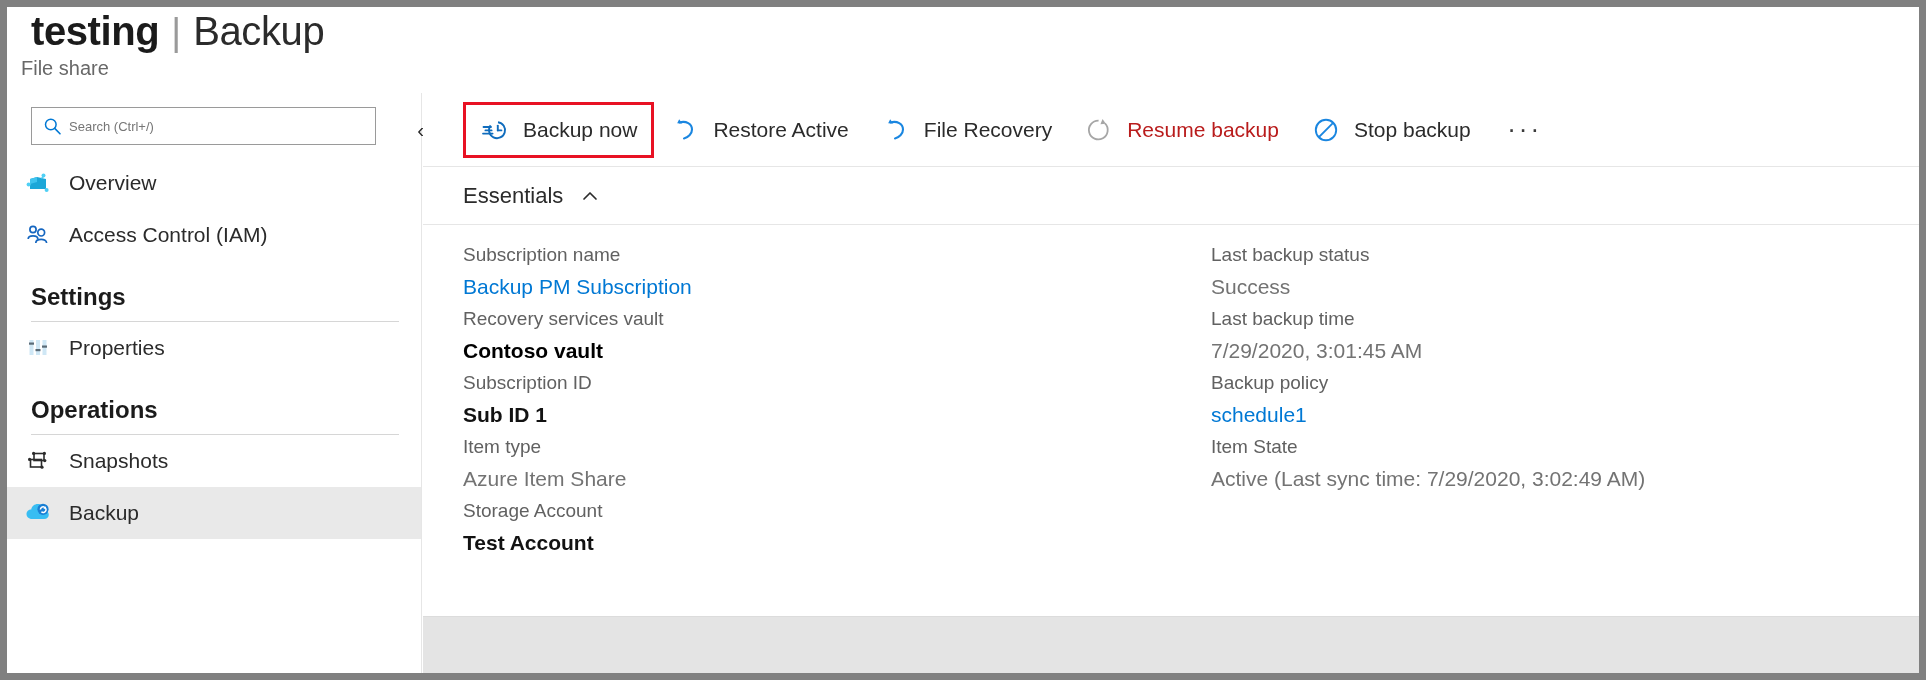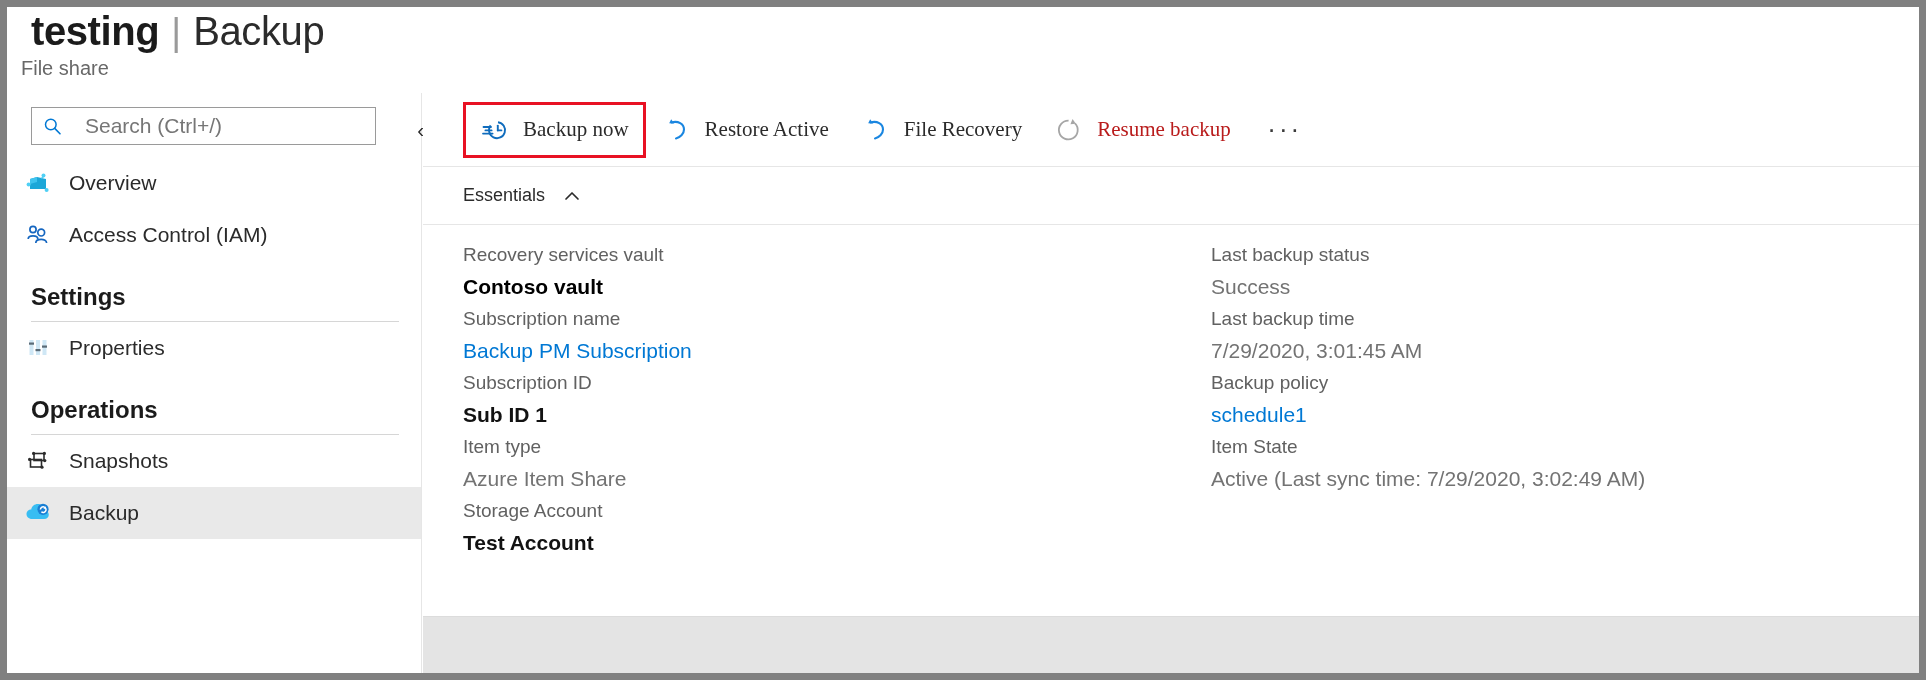--- a/index.html
+++ b/index.html
@@ -101,23 +101,23 @@
     flex: 0 0 auto;
     display: flex;
     align-items: center;
     justify-content: center;
   }
   #search-input {
     border: none;
     outline: none;
     flex: 1;
     height: 100%;
-    margin-left: 23px;
+    margin-left: 7px;
     font-family: "Liberation Sans", sans-serif;
-    font-size: 21px;
+    font-size: 13px;
     color: #767676;
     background: transparent;
   }
   #search-input::placeholder { color: #767676; opacity: 1; }
 
   #collapse-button {
     position: absolute;
     left: 375px; top: 6px;
     width: 34px; height: 32px;
     display: flex;
@@ -200,21 +200,21 @@
   }
   .cmd-button {
     position: relative;
     display: flex;
     align-items: center;
     height: 56px;
     padding: 0 16px;
     cursor: pointer;
     background: transparent;
     border: none;
-    font-family: Liberation Serif, serif;
+    font-family: Liberation Sans, sans-serif;
     white-space: nowrap;
   }
   .cmd-button.highlighted {
     border: 3px solid #e81123;
     padding: 0 14px;
   }
   .cmd-button.disabled { cursor: default; }
   .cmd-icon {
     width: 30px; height: 30px;
     flex: 0 0 30px;
@@ -251,21 +251,21 @@
     left: 0; top: 74px;
     right: 0;
     height: 58px;
     display: flex;
     align-items: center;
     padding-left: 40px;
     border-bottom: 1px solid #e6e6e6;
     cursor: pointer;
   }
   #essentials-label {
-    font-size: 18px;
+    font-size: 22px;
     color: #2b2b2b;
     font-weight: 400;
   }
   #essentials-chevron {
     margin-left: 16px;
     width: 22px; height: 22px;
     display: flex;
     align-items: center;
     justify-content: center;
   }
@@ -467,45 +467,54 @@
         <button class="cmd-button disabled">
           <span class="cmd-icon">
             <svg width="28" height="28" viewBox="0 0 28 28">
               <path d="M13.6 4.6 A9.4 9.4 0 1 0 20 7.4" fill="none" stroke="#a6a6a6" stroke-width="1.8"></path>
               <path d="M17.6 3 L20.8 7.8 L15.4 8.2 Z" fill="#a6a6a6"></path>
             </svg>
           </span>
           <span class="cmd-label">Resume backup</span>
         </button>
 
+        <button class="cmd-button">
+          <span class="cmd-icon">
+            <svg width="28" height="28" viewBox="0 0 28 28">
+              <circle cx="14" cy="14" r="10.2" fill="none" stroke="#1a86e0" stroke-width="1.9"></circle>
+              <line x1="6.9" y1="21.1" x2="21.1" y2="6.9" stroke="#1a86e0" stroke-width="1.9"></line>
+            </svg>
+          </span>
+          <span class="cmd-label">Stop backup</span>
+        </button>
 
         <button id="more-commands-button">···</button>
       </div>
 
       <div id="essentials-header">
         <span id="essentials-label">Essentials</span>
         <span id="essentials-chevron">
           <svg width="20" height="20" viewBox="0 0 20 20">
             <polyline points="4,13 10,7 16,13" fill="none" stroke="#2b2b2b" stroke-width="1.7" stroke-linecap="round" stroke-linejoin="round"></polyline>
           </svg>
         </span>
       </div>
 
       <div id="essentials-body">
 
         <div class="essentials-column">
           <div class="field">
+            <div class="field-label">Subscription name</div>
+            <div class="field-value link">Backup PM Subscription</div>
+          </div>
+          <div class="field">
             <div class="field-label">Recovery services vault</div>
             <div class="field-value bold">Contoso vault</div>
           </div>
           <div class="field">
-            <div class="field-label">Subscription name</div>
-            <div class="field-value link">Backup PM Subscription</div>
-          </div>
-          <div class="field">
             <div class="field-label">Subscription ID</div>
             <div class="field-value semibold">Sub ID 1</div>
           </div>
           <div class="field">
             <div class="field-label">Item type</div>
             <div class="field-value">Azure Item Share</div>
           </div>
           <div class="field">
             <div class="field-label">Storage Account</div>
             <div class="field-value semibold">Test Account</div>

